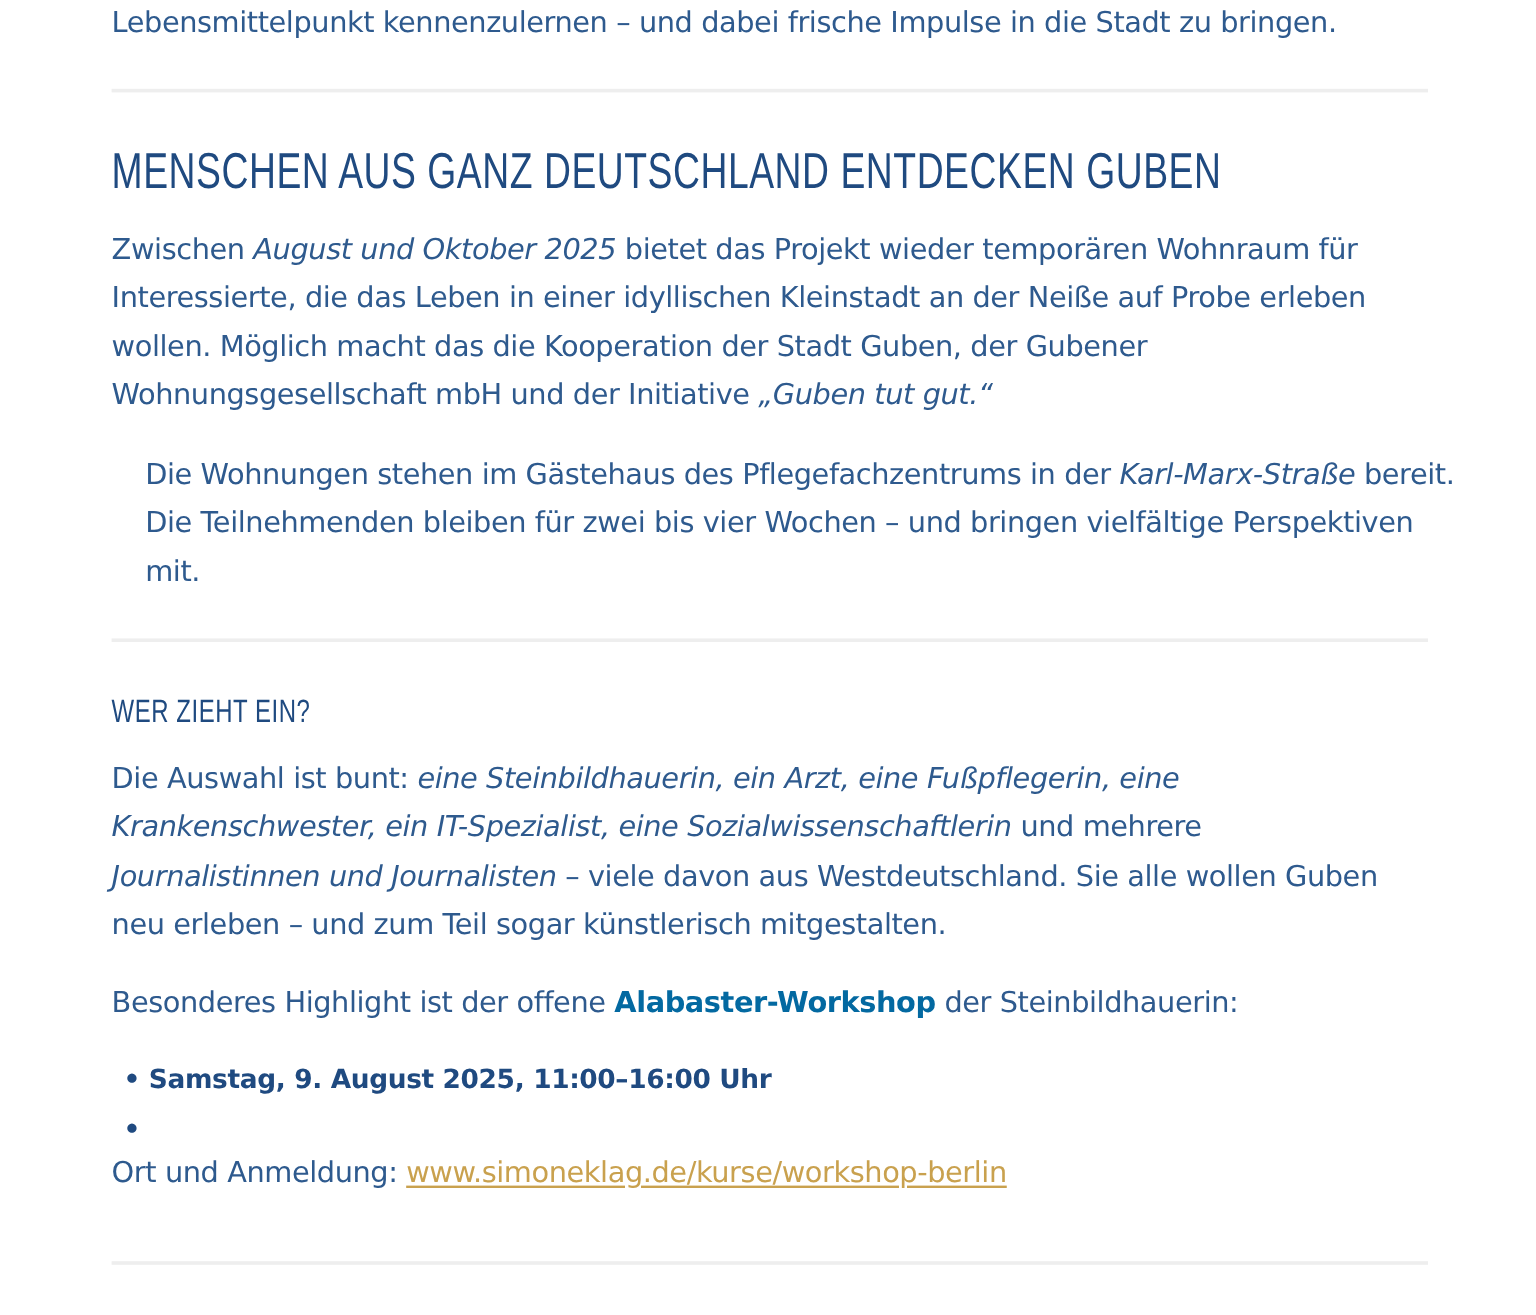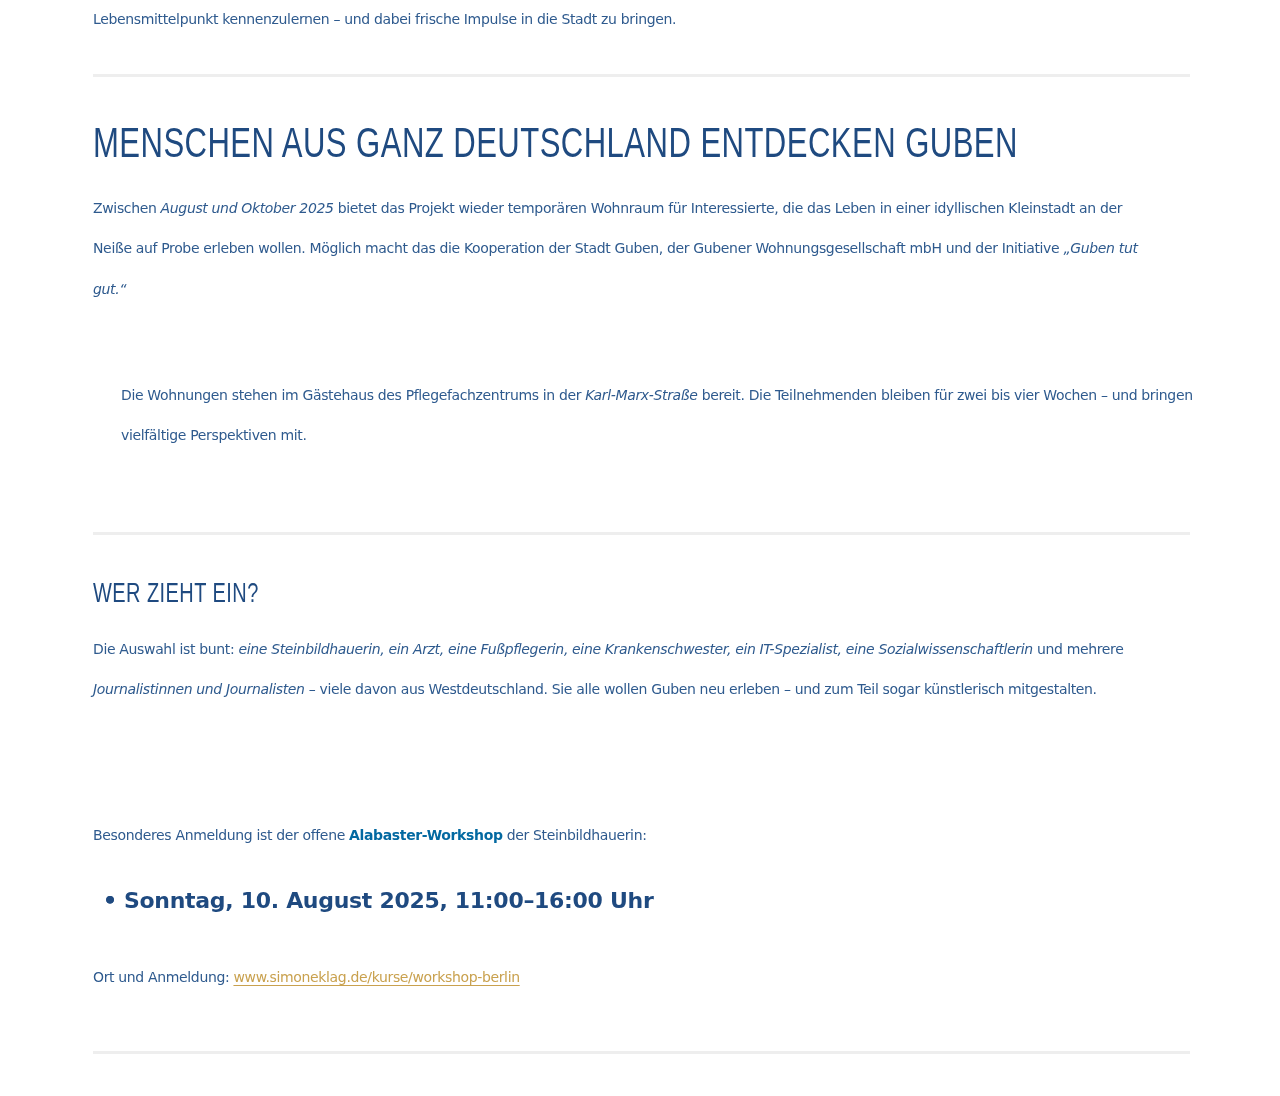--- a/index.html
+++ b/index.html
@@ -1,18 +1,18 @@
 <!DOCTYPE html>
 <html><head>
 <meta charset="utf-8">
 <style>
   html, body { margin:0; padding:0; background:#ffffff; }
   body { width:1280px; height:1096px; overflow:hidden; position:relative;
          font-family:"DejaVu Sans", "Liberation Sans", sans-serif; color:#2e5a8e; }
-  .p { font-size:14px; line-height:40.3px; margin:0; letter-spacing:-0.35px; word-spacing:0px; }
+  .p { font-size:24px; line-height:40.3px; margin:0; letter-spacing:-0.35px; word-spacing:0px; }
   .p em { font-style:italic; }
   .p strong { font-weight:bold; color:#0369a1; }
   .divider { position:absolute; left:93px; width:1097px; height:3px; background:#eeeeee; }
   .h2 { position:absolute; left:93px; top:117px; margin:0;
         font-family:"Liberation Sans Narrow","Liberation Sans", sans-serif;
         font-weight:normal; font-size:42px; line-height:52px; color:#1f4a80;
         transform:scaleX(0.74); transform-origin:left center; letter-spacing:0.6px; white-space:nowrap; }
   .h3 { position:absolute; left:93px; top:576px; margin:0;
         font-family:"Liberation Sans", sans-serif; font-weight:normal;
         font-size:27px; line-height:34px; color:#1f4a80;
@@ -35,24 +35,24 @@
 <p class="p block" style="top:188px; width:1060px;"><span>Zwischen </span><em>August und Oktober 2025</em><span> bietet das Projekt wieder temporären Wohnraum für Interessierte, die das Leben in einer idyllischen Kleinstadt an der Neiße auf Probe erleben wollen. Möglich macht das die Kooperation der Stadt Guben, der Gubener Wohnungsgesellschaft mbH und der Initiative </span><em>„Guben tut gut.“</em></p>
 
 <p class="p block" style="top:375px; width:1100px;margin-left:28px;"><span>Die Wohnungen stehen im Gästehaus des Pflegefachzentrums in der </span><em>Karl-Marx-Straße</em><span> bereit. Die Teilnehmenden bleiben für zwei bis vier Wochen – und bringen vielfältige Perspektiven mit.</span></p>
 
 <div class="divider" style="top:532px;"></div>
 
 <h3 class="h3">WER ZIEHT EIN?</h3>
 
 <p class="p block" style="top:629px; width:1075px;"><span>Die Auswahl ist bunt: </span><em>eine Steinbildhauerin, ein Arzt, eine Fußpflegerin, eine Krankenschwester, ein IT-Spezialist, eine Sozialwissenschaftlerin</em><span> und mehrere </span><em>Journalistinnen und Journalisten</em><span> – viele davon aus Westdeutschland. Sie alle wollen Guben neu erleben – und zum Teil sogar künstlerisch mitgestalten.</span></p>
 
-<p class="p block" style="top:815px;"><span>Besonderes Anmeldung ist der offene </span><strong>Alabaster-Workshop</strong><span> der Steinbildhauerin:</span></p>
+<p class="p block" style="top:815px;"><span>Besonderes Highlight ist der offene </span><strong>Alabaster-Workshop</strong><span> der Steinbildhauerin:</span></p>
 
 <div class="block" style="top:880px;">
   <ul class="dates">
+    <li><span class="bullet">•</span><span>Samstag, 9. August 2025, 11:00–16:00 Uhr</span></li>
     <li><span class="bullet">•</span></li>
-    <li><span class="bullet">•</span><span>Sonntag, 10. August 2025, 11:00–16:00 Uhr</span></li>
   </ul>
 </div>
 
 <p class="p block" style="top:957px; white-space:nowrap;"><span>Ort und Anmeldung: </span><a class="link" href="#">www.simoneklag.de/kurse/workshop-berlin</a></p>
 
 <div class="divider" style="top:1051px;"></div>
 
 </body></html>

